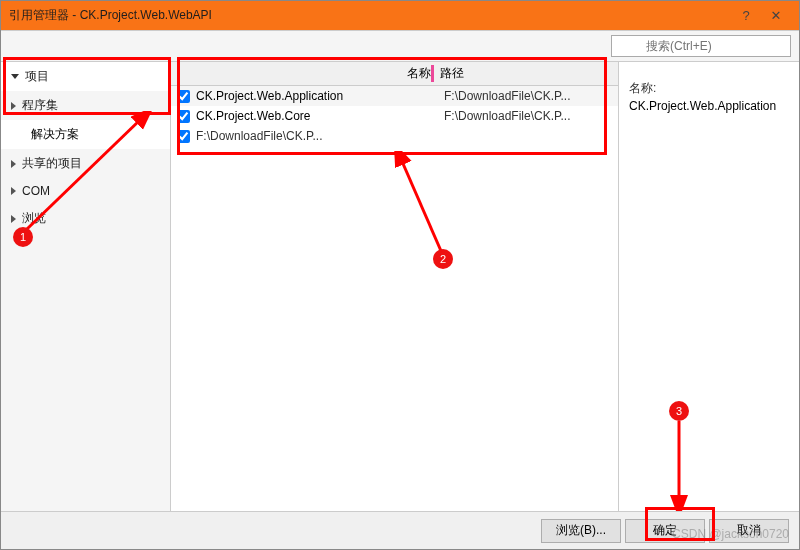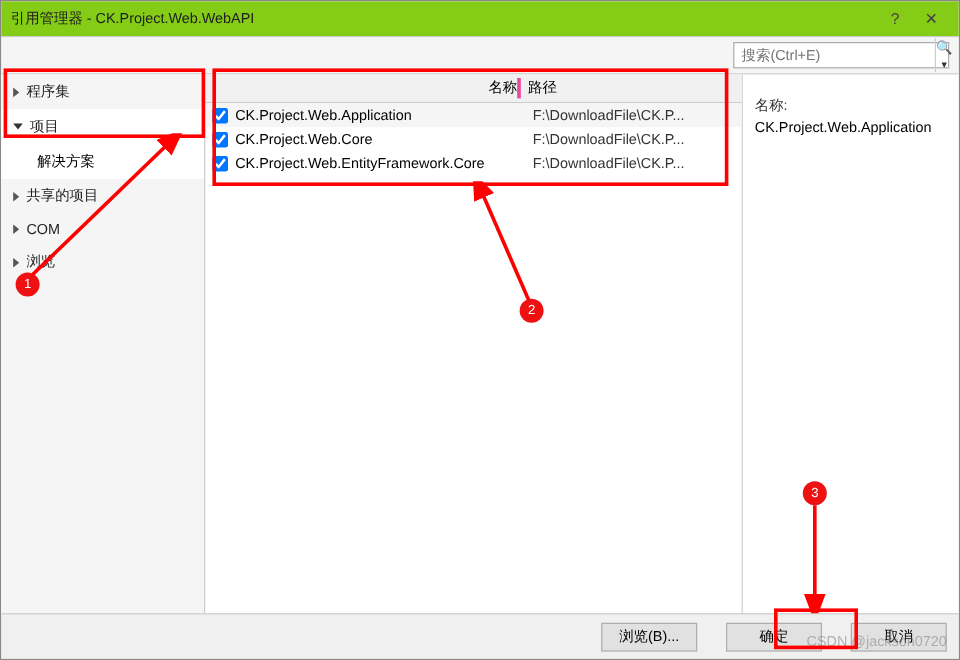--- a/index.html
+++ b/index.html
@@ -1,21 +1,21 @@
 <!DOCTYPE html>
 <html><head>
   <meta charset="utf-8">
   <style>
     * { box-sizing: border-box; margin: 0; padding: 0; font-family: "Microsoft YaHei", "Segoe UI", sans-serif; font-size: 12px; }
     body { width: 800px; height: 550px; background: #f0f0f0; border: 1px solid #888; position: relative; overflow: hidden; }
-    .titlebar { height: 30px; background: #84cc16; display: flex; align-items: center; padding: 0 8px; border-bottom: 1px solid #ccc; }
+    .titlebar { height: 30px; background: #f97316; display: flex; align-items: center; padding: 0 8px; border-bottom: 1px solid #ccc; }
     .titlebar .title { flex: 1; color: #1e1e1e; font-size: 12px; }
     .titlebar .winbtn { width: 30px; text-align: center; color: #444; cursor: pointer; font-size: 13px; }
     .toolbar { height: 30px; display: flex; align-items: center; justify-content: flex-end; padding: 0 8px; background: #f5f5f5; }
-    .searchbox { width: 180px; height: 22px; border: 1px solid #aaa; background: #fff; display: flex; align-items: center; }
+    .searchbox { width: 180px; height: 22px; border: 1px solid #aaa; background: #fff; display: flex; align-items: center; padding-left: 28px; }
     .searchbox input { flex: 1; border: none; outline: none; font-size: 12px; padding: 0 6px; color: #888; background: transparent; }
     .searchbox .sicon { width: 20px; border-left: 1px solid #ccc; text-align: center; font-size: 12px; color: #333; cursor: pointer; }
     .content { position: absolute; top: 60px; bottom: 38px; left: 0; right: 0; display: flex; background: #fff; border-top: 1px solid #ccc; }
     .sidebar { width: 170px; background: #f5f5f5; border-right: 1px solid #ccc; }
     .side-item { padding: 6px 10px; cursor: pointer; display: flex; align-items: center; gap: 6px; color: #1e1e1e; }
     .arrow { display: inline-block; width: 0; height: 0; }
     .arrow.right { border-top: 4px solid transparent; border-bottom: 4px solid transparent; border-left: 5px solid #555; }
     .arrow.down { border-left: 4px solid transparent; border-right: 4px solid transparent; border-top: 5px solid #333; }
     .side-item.selected { background: #fff; }
     .side-sub { padding: 6px 10px 6px 30px; background: #fff; cursor: pointer; }
@@ -23,21 +23,21 @@
     .listpane { flex: 1; border-right: 1px solid #ccc; }
     .listhead { display: flex; background: #f0f0f0; border-bottom: 1px solid #ccc; height: 24px; align-items: center; }
     .col1 { width: 260px; padding-left: 30px; text-align: right; }
     .col2 { flex: 1; padding-left: 6px; border-left: 3px solid #ec4899; }
     .listrow { display: flex; height: 20px; align-items: center; padding: 0 6px; }
     .listrow input[type=checkbox] { margin-right: 6px; }
     .listrow .name { width: 248px; overflow: hidden; white-space: nowrap; text-overflow: ellipsis; }
     .listrow .path { flex: 1; overflow: hidden; white-space: nowrap; text-overflow: ellipsis; color: #333; }
     .detailpane { width: 180px; padding: 6px 10px; }
     .detailpane .lbl { color: #333; margin-bottom: 2px; margin-top: 12px; }
-    .footer { position: absolute; bottom: 0; left: 0; right: 0; height: 38px; background: #f0f0f0; border-top: 1px solid #ccc; display: flex; align-items: center; justify-content: flex-end; padding: 0 10px; gap: 24px; }
+    .footer { position: absolute; bottom: 0; left: 0; right: 0; height: 38px; background: #f0f0f0; border-top: 1px solid #ccc; display: flex; align-items: center; justify-content: flex-end; padding: 0 10px; gap: 4px; }
     .btn { min-width: 80px; height: 24px; background: #e1e1e1; border: 1px solid #adadad; cursor: pointer; font-size: 12px; padding: 0 10px; }
     .watermark { position: absolute; right: 10px; bottom: 8px; color: rgba(120,120,120,0.5); font-size: 12px; pointer-events: none; }
     
     .anno { position: absolute; border: 3px solid #ff0000; pointer-events: none; z-index: 50; }
     .badge { position: absolute; width: 20px; height: 20px; border-radius: 50%; background: #e11; color: #fff; font-size: 11px; display: flex; align-items: center; justify-content: center; z-index: 60; pointer-events: none; }
     svg.ann-arrow { position: absolute; z-index: 55; pointer-events: none; }
   </style>
 </head>
 <body>
 
@@ -49,27 +49,27 @@
 
 <div class="toolbar">
   <div class="searchbox">
     <input type="text" placeholder="搜索(Ctrl+E)" style="">
     <div class="sicon"><span style="font-size:11px;">🔍</span><span style="font-size:9px;">▾</span></div>
   </div>
 </div>
 
 <div class="content">
   <div class="sidebar">
+    <div class="side-item selected">
+        <span class="arrow down"></span>
+        <span>项目</span>
+      </div>
     <div class="side-item">
         <span class="arrow right"></span>
         <span>程序集</span>
-      </div>
-    <div class="side-item selected">
-        <span class="arrow down"></span>
-        <span>项目</span>
       </div>
     <div class="side-sub"><span>解决方案</span></div>
     <div class="side-item">
         <span class="arrow right"></span>
         <span>共享的项目</span>
       </div>
     <div class="side-item">
         <span class="arrow right"></span>
         <span>COM</span>
       </div>
@@ -89,21 +89,20 @@
         <div class="name">CK.Project.Web.Application</div>
         <div class="path">F:\DownloadFile\CK.P...</div>
       </div>
       <div class="listrow">
         <input type="checkbox" checked="" style="">
         <div class="name">CK.Project.Web.Core</div>
         <div class="path">F:\DownloadFile\CK.P...</div>
       </div>
       <div class="listrow">
         <input type="checkbox" checked="" style="">
-        <div class="name">CK.Project.Web.EntityFramework.Core</div>
         <div class="path">F:\DownloadFile\CK.P...</div>
       </div>
     </div>
     <div class="detailpane">
       <div class="lbl">名称:</div>
       <div>CK.Project.Web.Application</div>
     </div>
   </div>
 </div>
 

